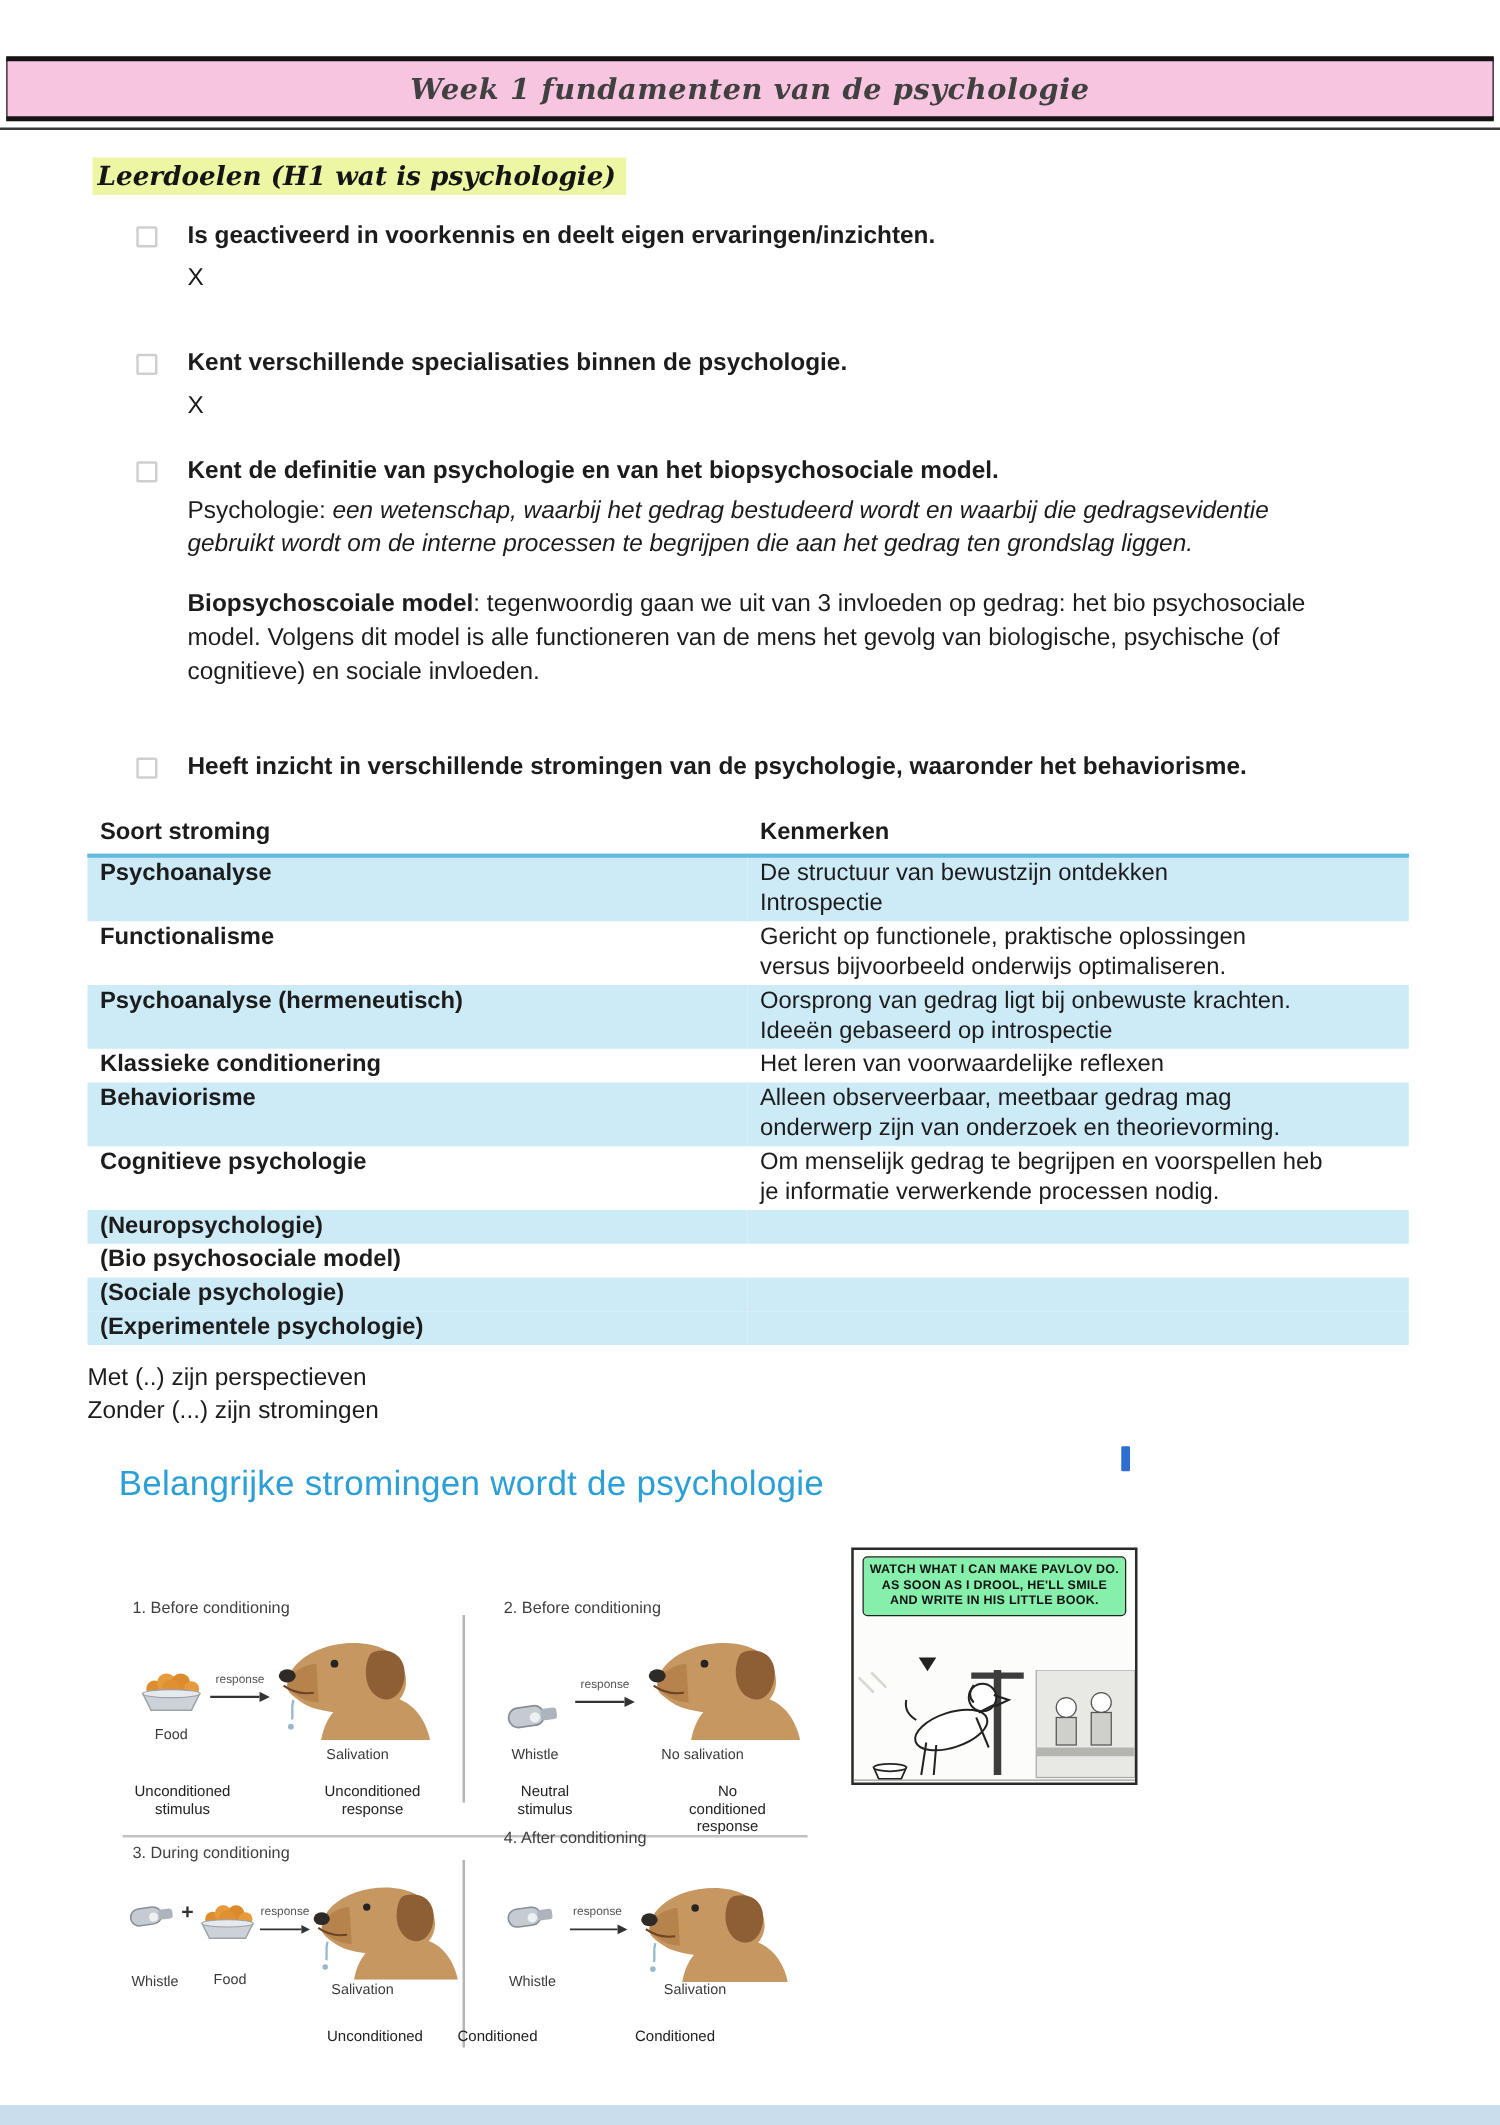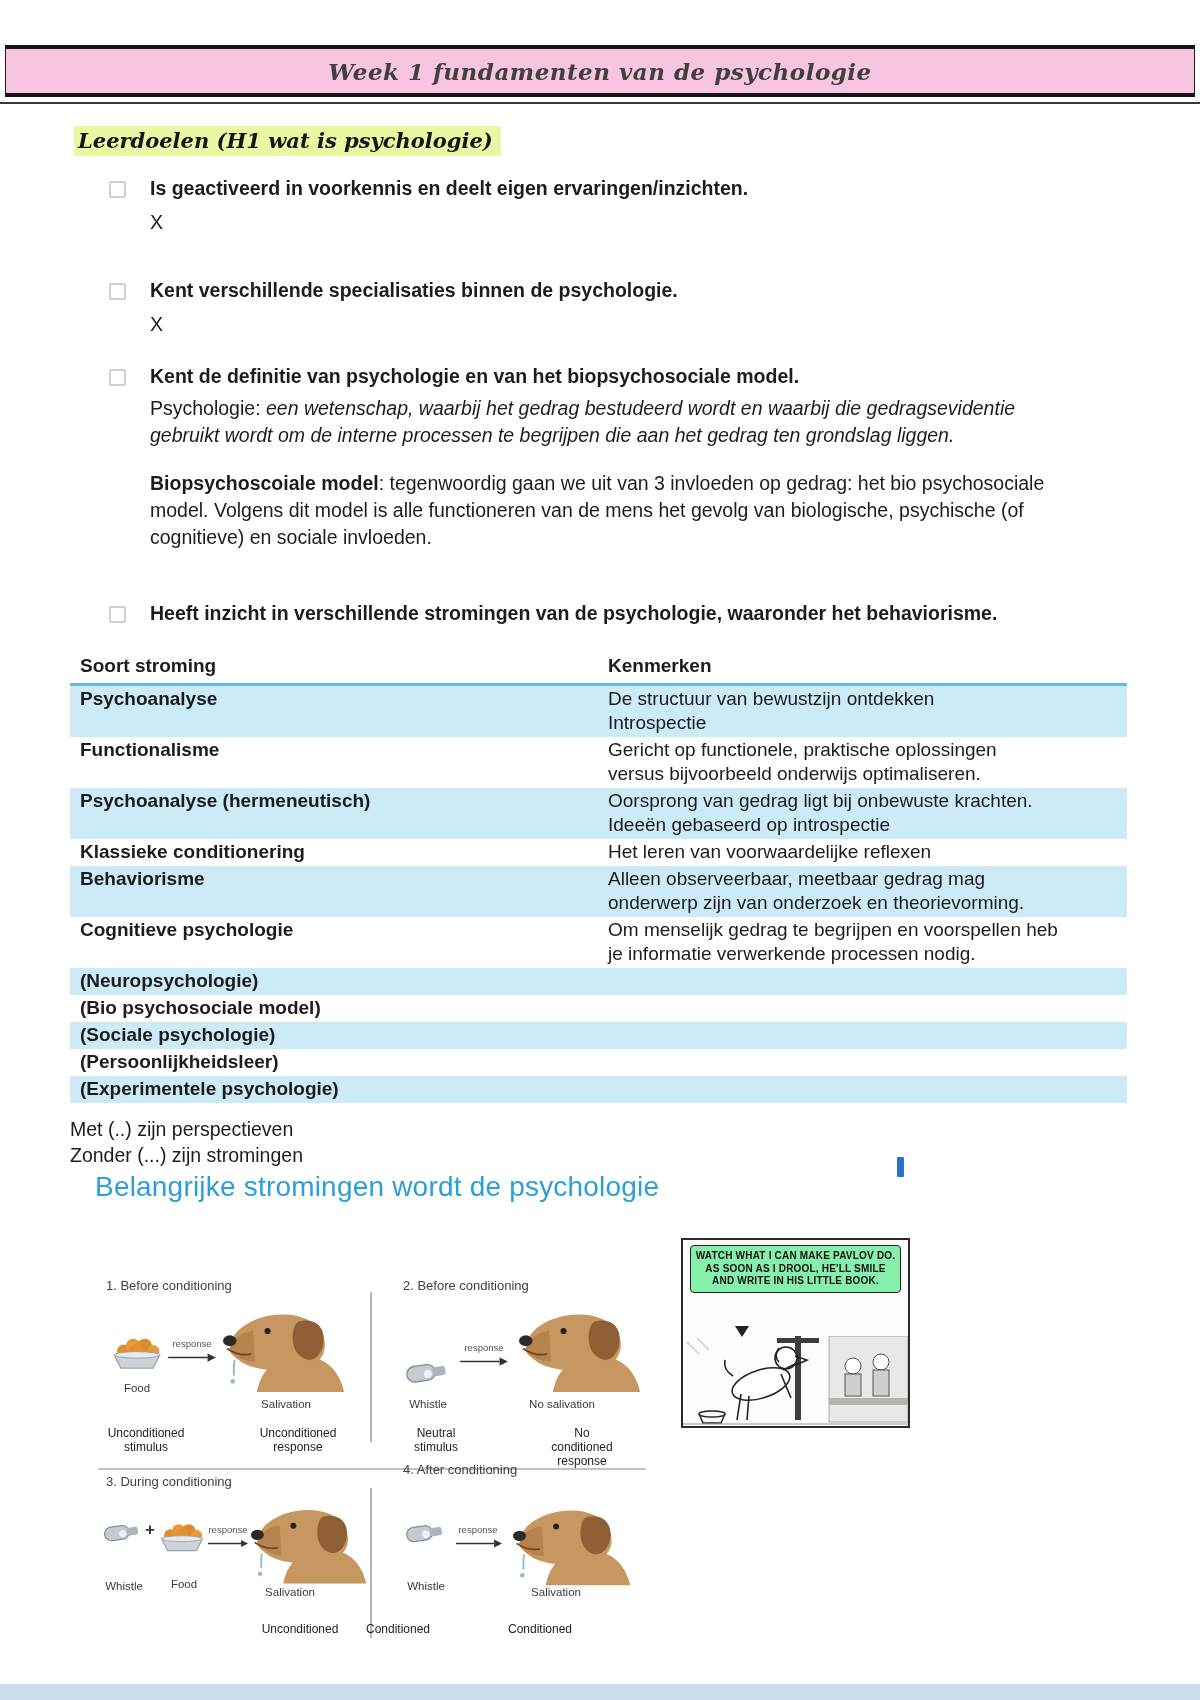--- a/index.html
+++ b/index.html
@@ -199,24 +199,20 @@
           <tr class="shaded">
             <td class="strom">(Neuropsychologie)</td>
             <td class="kenm"></td>
           </tr>
           <tr>
             <td class="strom">(Bio psychosociale model)</td>
             <td class="kenm"></td>
           </tr>
           <tr class="shaded">
             <td class="strom">(Sociale psychologie)</td>
-            <td class="kenm"></td>
-          </tr>
-          <tr>
-            <td class="strom">(Persoonlijkheidsleer)</td>
             <td class="kenm"></td>
           </tr>
           <tr class="shaded">
             <td class="strom">(Experimentele psychologie)</td>
             <td class="kenm"></td>
           </tr>
         </tbody>
     </table>
 
     <div class="notes">

